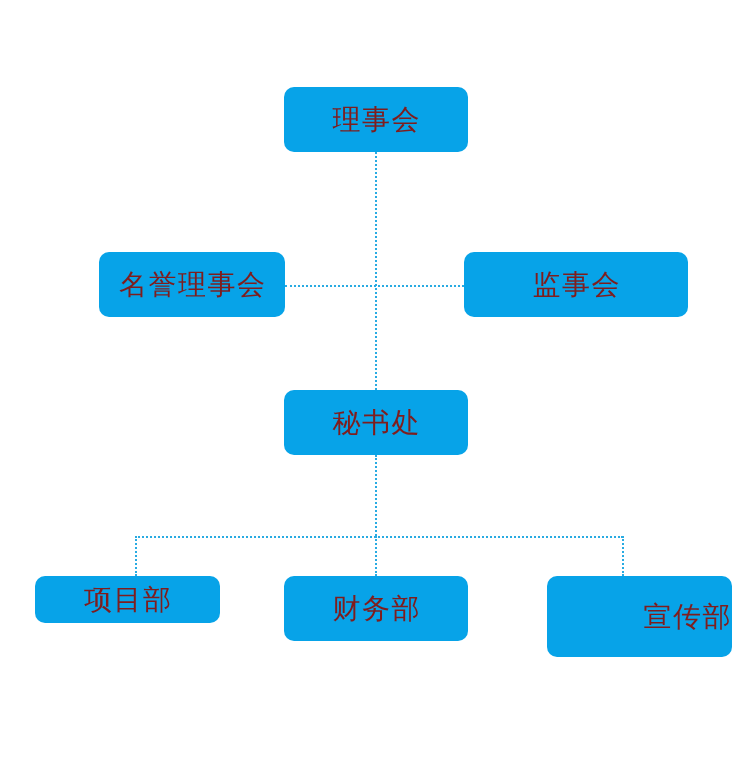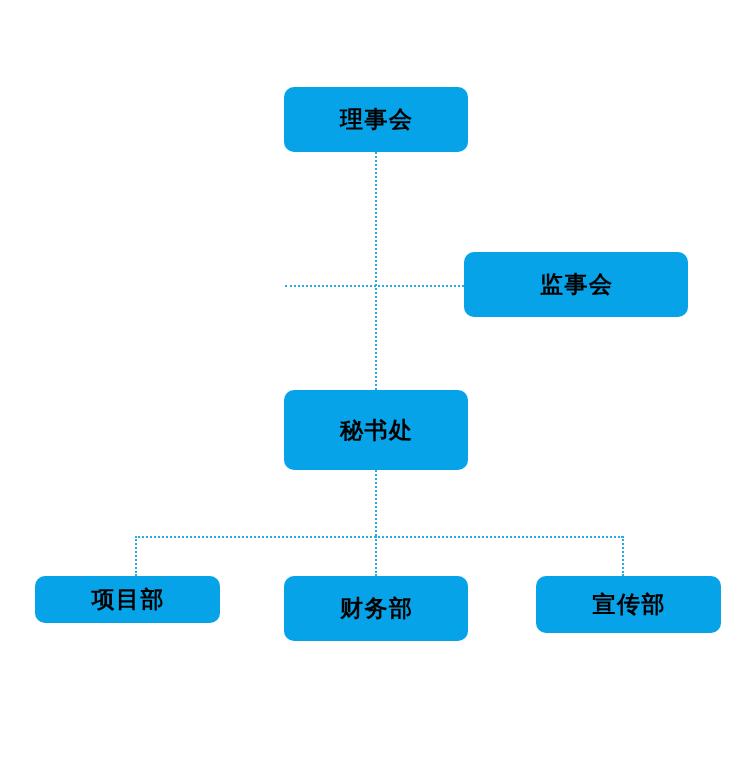--- a/index.html
+++ b/index.html
@@ -24,37 +24,37 @@
     position: absolute;
     box-sizing: border-box;
     background: #07a3e8;
     border-radius: 10px;
     display: flex;
     align-items: center;
     justify-content: center;
     z-index: 3;
   }
   .node-label {
-    color: #000000;
-    font-size: 23px;
-    font-weight: 700;
+    color: #7f1d1d;
+    font-size: 28px;
+    font-weight: 400;
     letter-spacing: 1.5px;
     line-height: 1;
     white-space: nowrap;
     text-indent: 1.5px;
   }
 
   
   .n-board        { left: 284px; top: 87px;  width: 184px; height: 65px; }
   .n-honorary     { left: 99px;  top: 252px; width: 186px; height: 65px; }
   .n-supervisors  { left: 464px; top: 252px; width: 224px; height: 65px; }
-  .n-secretariat  { left: 284px; top: 390px; width: 184px; height: 80px; }
+  .n-secretariat  { left: 284px; top: 390px; width: 184px; height: 65px; }
   .n-project      { left: 35px;  top: 576px; width: 185px; height: 47px; }
   .n-finance      { left: 284px; top: 576px; width: 184px; height: 65px; text-align: right; }
-  .n-publicity    { left: 536px; top: 576px; width: 185px; height: 57px; }
+  .n-publicity    { left: 547px; top: 576px; width: 185px; height: 81px; justify-content: flex-end; }
 
   
   .conn {
     position: absolute;
     z-index: 1;
   }
   .conn-v {
     width: 0;
     border-left: 2px dotted #29abe2;
   }
@@ -86,20 +86,23 @@
   <div class="conn conn-v c-trunk-bottom"></div>
   <div class="conn conn-h c-branch-bar"></div>
   <div class="conn conn-v c-drop-left"></div>
   <div class="conn conn-v c-drop-mid"></div>
   <div class="conn conn-v c-drop-right"></div>
 
   <div class="node n-board">
     <span class="node-label">理事会</span>
   </div>
 
+  <div class="node n-honorary">
+    <span class="node-label">名誉理事会</span>
+  </div>
   <div class="node n-supervisors">
     <span class="node-label">监事会</span>
   </div>
 
   <div class="node n-secretariat">
     <span class="node-label">秘书处</span>
   </div>
 
   <div class="node n-project">
     <span class="node-label">项目部</span>

